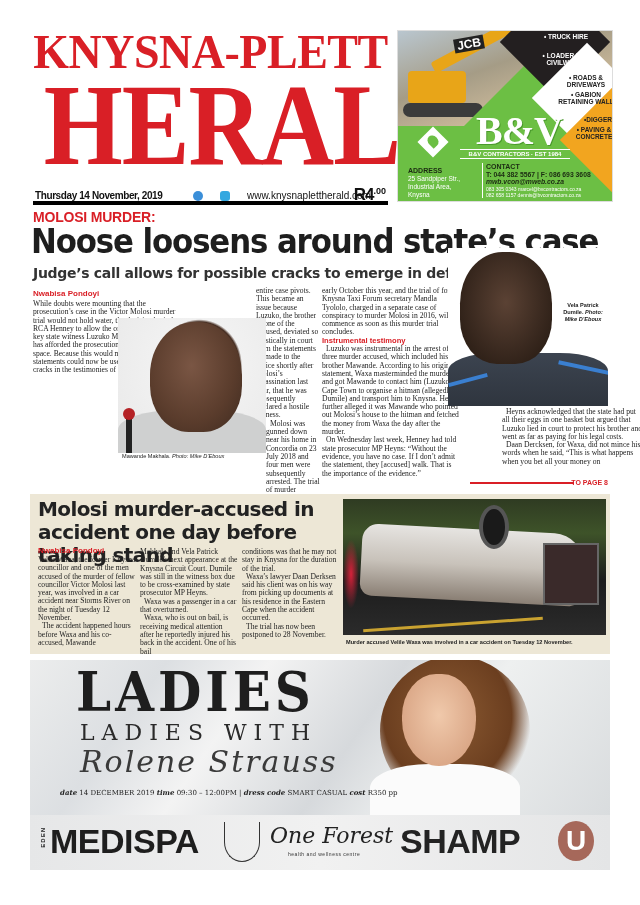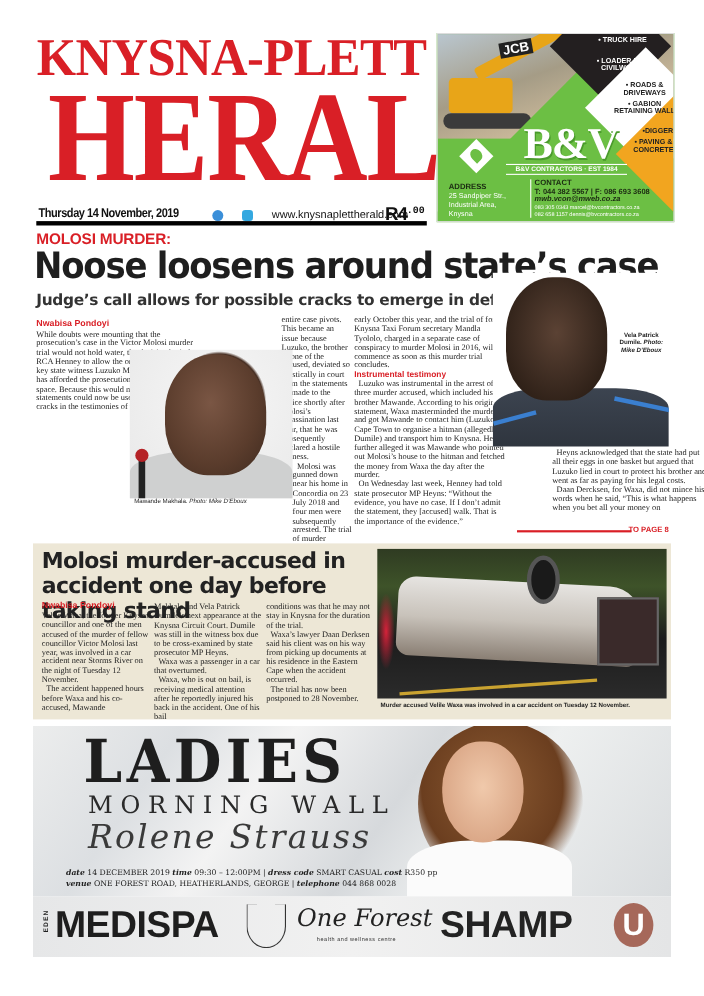--- a/index.html
+++ b/index.html
@@ -20,21 +20,21 @@
   .mast-info { position: absolute; left: 0; top: 159px; width: 355px; height: 16px;
     border-bottom: 4px solid #000000; }
   .mast-date { position: absolute; left: 2px; top: 0; font-family: "Liberation Sans", sans-serif;
     font-weight: bold; font-size: 10px; letter-spacing: -0.4px; transform: scaleY(1.15); color: #111; }
   .mast-web { position: absolute; left: 160px; top: 1px; font-family: "Liberation Sans", sans-serif;
     font-size: 10px; color: #111; display: flex; align-items: center; gap: 17px; }
   .social-icon { display: inline-block; width: 10px; height: 10px; border-radius: 50%; background: #3b8fd9; }
   .social-icon.tw { background: #34a8e0; border-radius: 3px; }
   .mast-price { position: absolute; right: 2px; top: -4px; font-family: "Liberation Sans", sans-serif;
     font-weight: bold; font-size: 17px; color: #111; letter-spacing: -1px; }
-  .mast-price sup { font-size: 9px; vertical-align: 6px; letter-spacing: 0; font-family: Liberation Mono, monospace; }
+  .mast-price sup { font-size: 9px; vertical-align: 6px; letter-spacing: 0; }
 
   
   .ad-bv { position: absolute; left: 397px; top: 30px; width: 216px; height: 172px; background: #6cbf44; overflow: hidden; border: 1px solid #ddd; }
   .ad-bv .photo { position: absolute; left: 0; top: 0; width: 216px; height: 95px;
     background: linear-gradient(160deg, #b9c6cf 0%, #a59c86 40%, #cbb99a 70%, #8f8878 100%); }
   .ad-bv .excavator-arm { position: absolute; left: 30px; top: 10px; width: 90px; height: 12px; background: #e8a518; transform: rotate(-28deg); border-radius: 3px; }
   .ad-bv .excavator-cab { position: absolute; left: 10px; top: 40px; width: 58px; height: 32px; background: #e8a518; border-radius: 4px; }
   .ad-bv .excavator-track { position: absolute; left: 5px; top: 72px; width: 80px; height: 14px; background: #3b3b3b; border-radius: 7px; }
   .ad-bv .jcb { position: absolute; left: 56px; top: 6px; font-family: "Liberation Sans", sans-serif; font-weight: bold; font-size: 12px; color: #fff; background: #222; padding: 0 3px; transform: rotate(-10deg); }
   .ad-bv .green-tri { position: absolute; left: -10px; top: 30px; width: 240px; height: 240px; background: #6cbf44; transform: rotate(45deg) translate(50px, 20px); transform-origin: center; }
@@ -259,32 +259,28 @@
   <figcaption class="s2-cap">Murder accused Velile Waxa was involved in a car accident on Tuesday 12 November.</figcaption>
 </article>
 
 <aside class="ad-ladies">
   <div class="woman">
     <div class="hair"></div>
     <div class="shirt"></div>
     <div class="face"></div>
   </div>
   <div class="ladies">LADIES</div>
-  <div class="morning">MORNING WALL</div>
+  <div class="morning">LADIES WITH</div>
   <div class="script">Rolene Strauss</div>
   <div class="info">
     <div>
       <i>date</i> <span>14 DECEMBER 2019</span>
       <i>time</i> <span>09:30 – 12:00PM |</span>
       <i>dress code</i> <span>SMART CASUAL</span>
       <i>cost</i> <span>R350 pp</span>
-    </div>
-    <div>
-      <i>venue</i> <span>ONE FOREST ROAD, HEATHERLANDS, GEORGE |</span>
-      <i>telephone</i> <span>044 868 0028</span>
     </div>
   </div>
 </aside>
 
 <div class="sponsors">
   <span class="sp-eden">EDEN</span>
   <span class="sp-medispa">MEDISPA</span>
   <span class="sp-oneforest-icon"></span>
   <span class="sp-oneforest">One Forest</span>
   <span class="sp-oneforest-sub">health and wellness centre</span>

